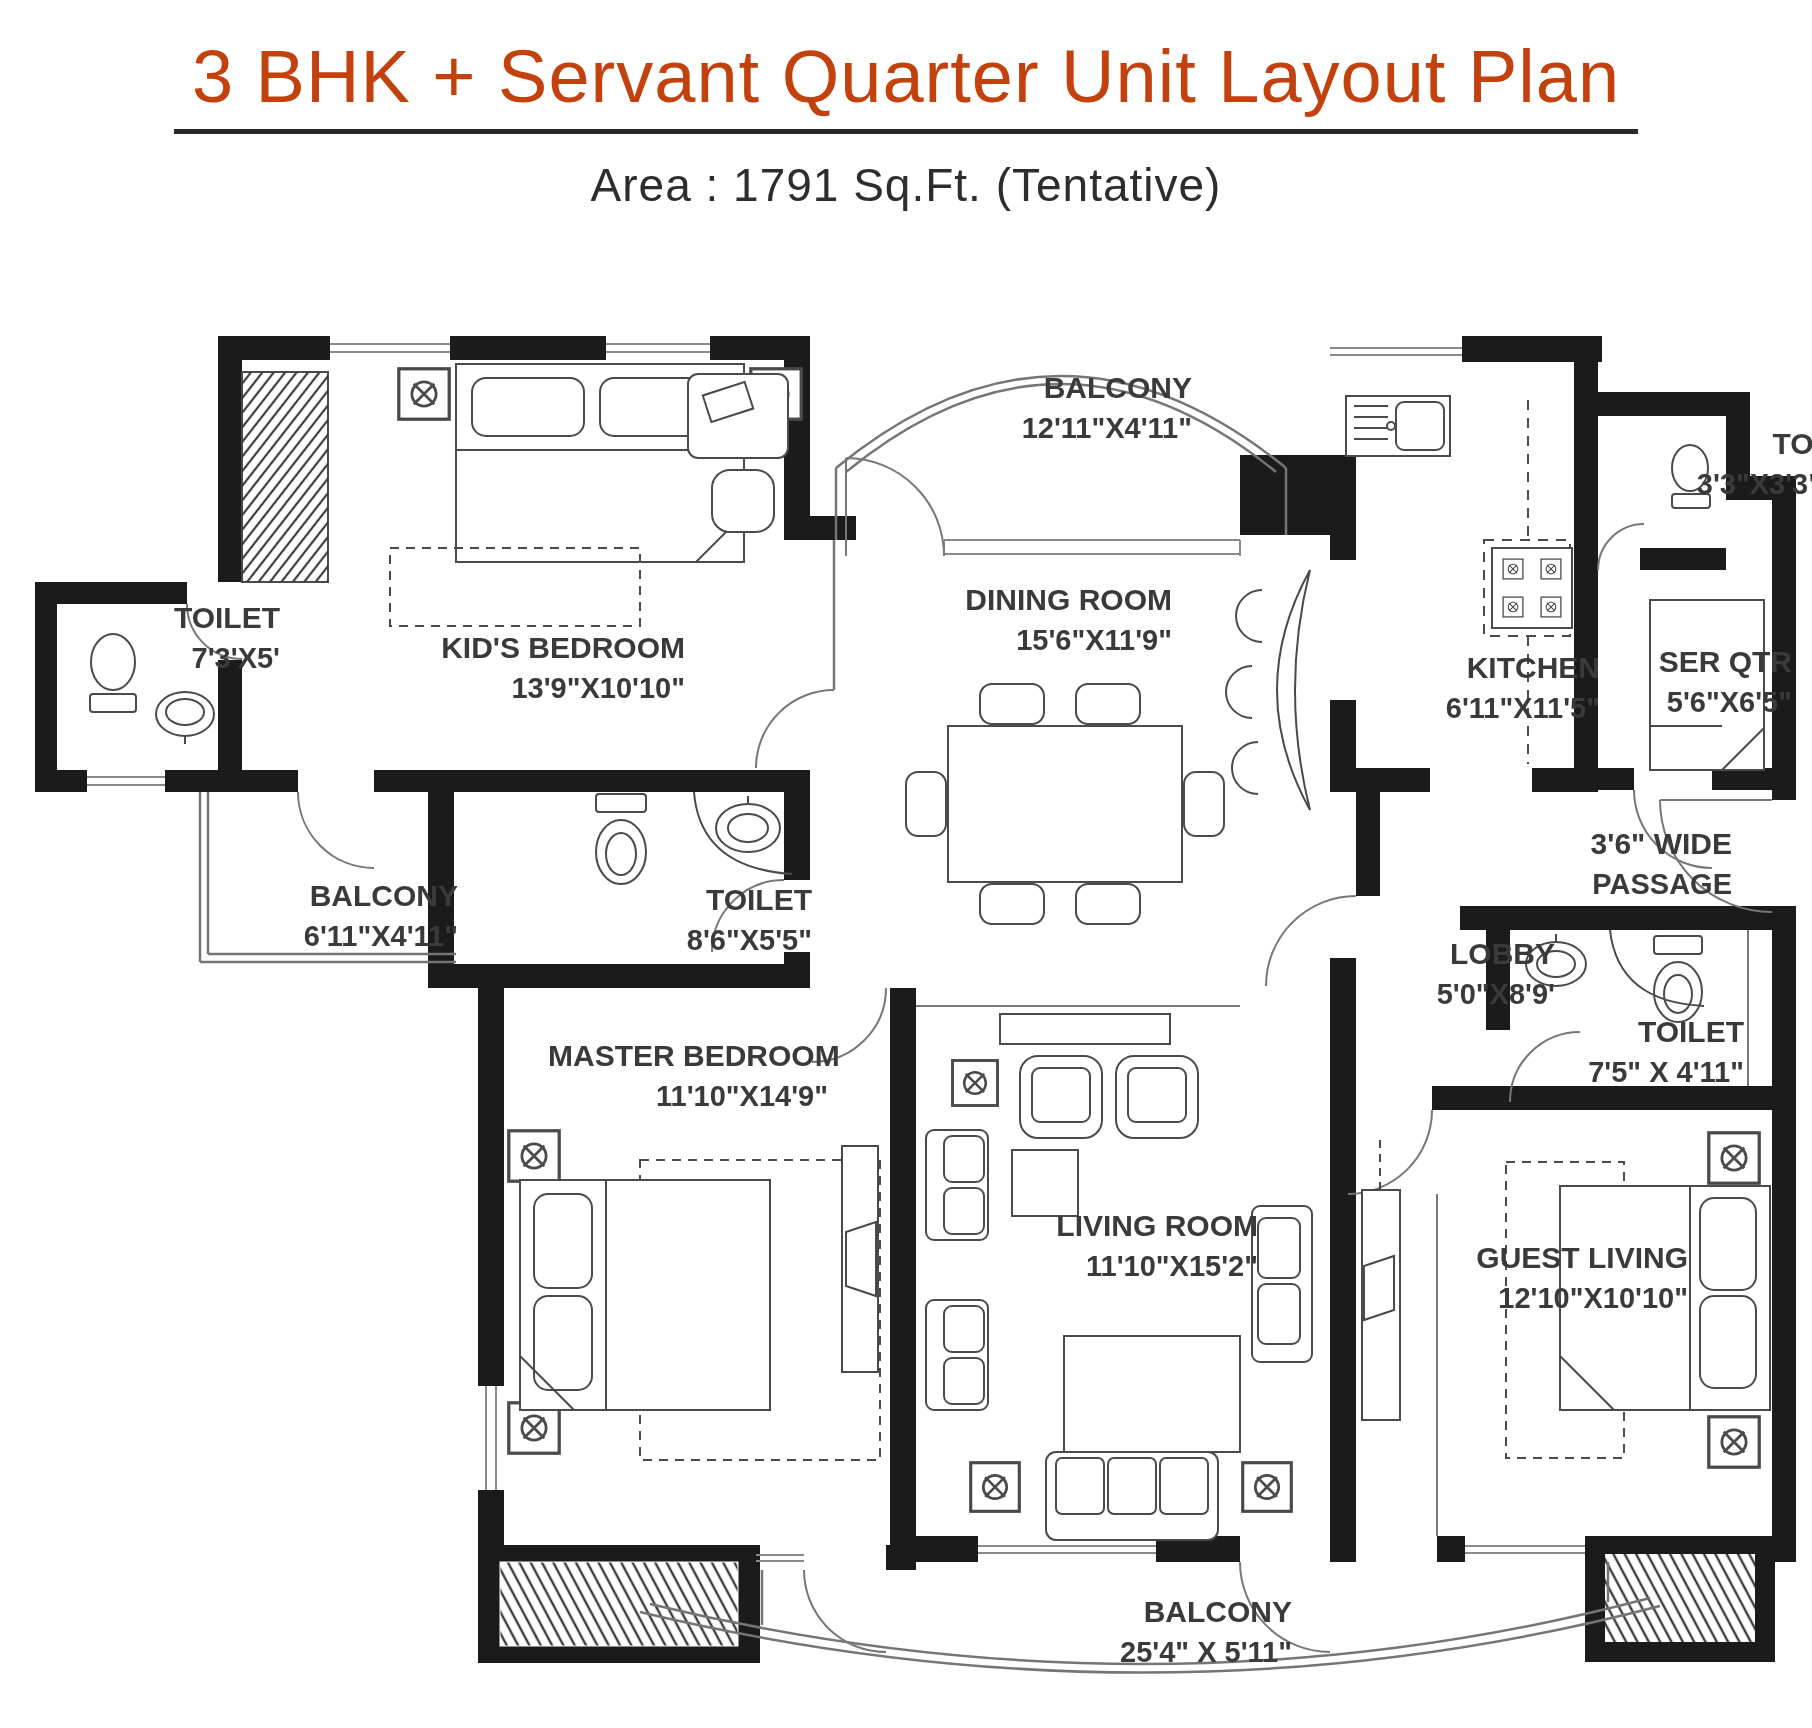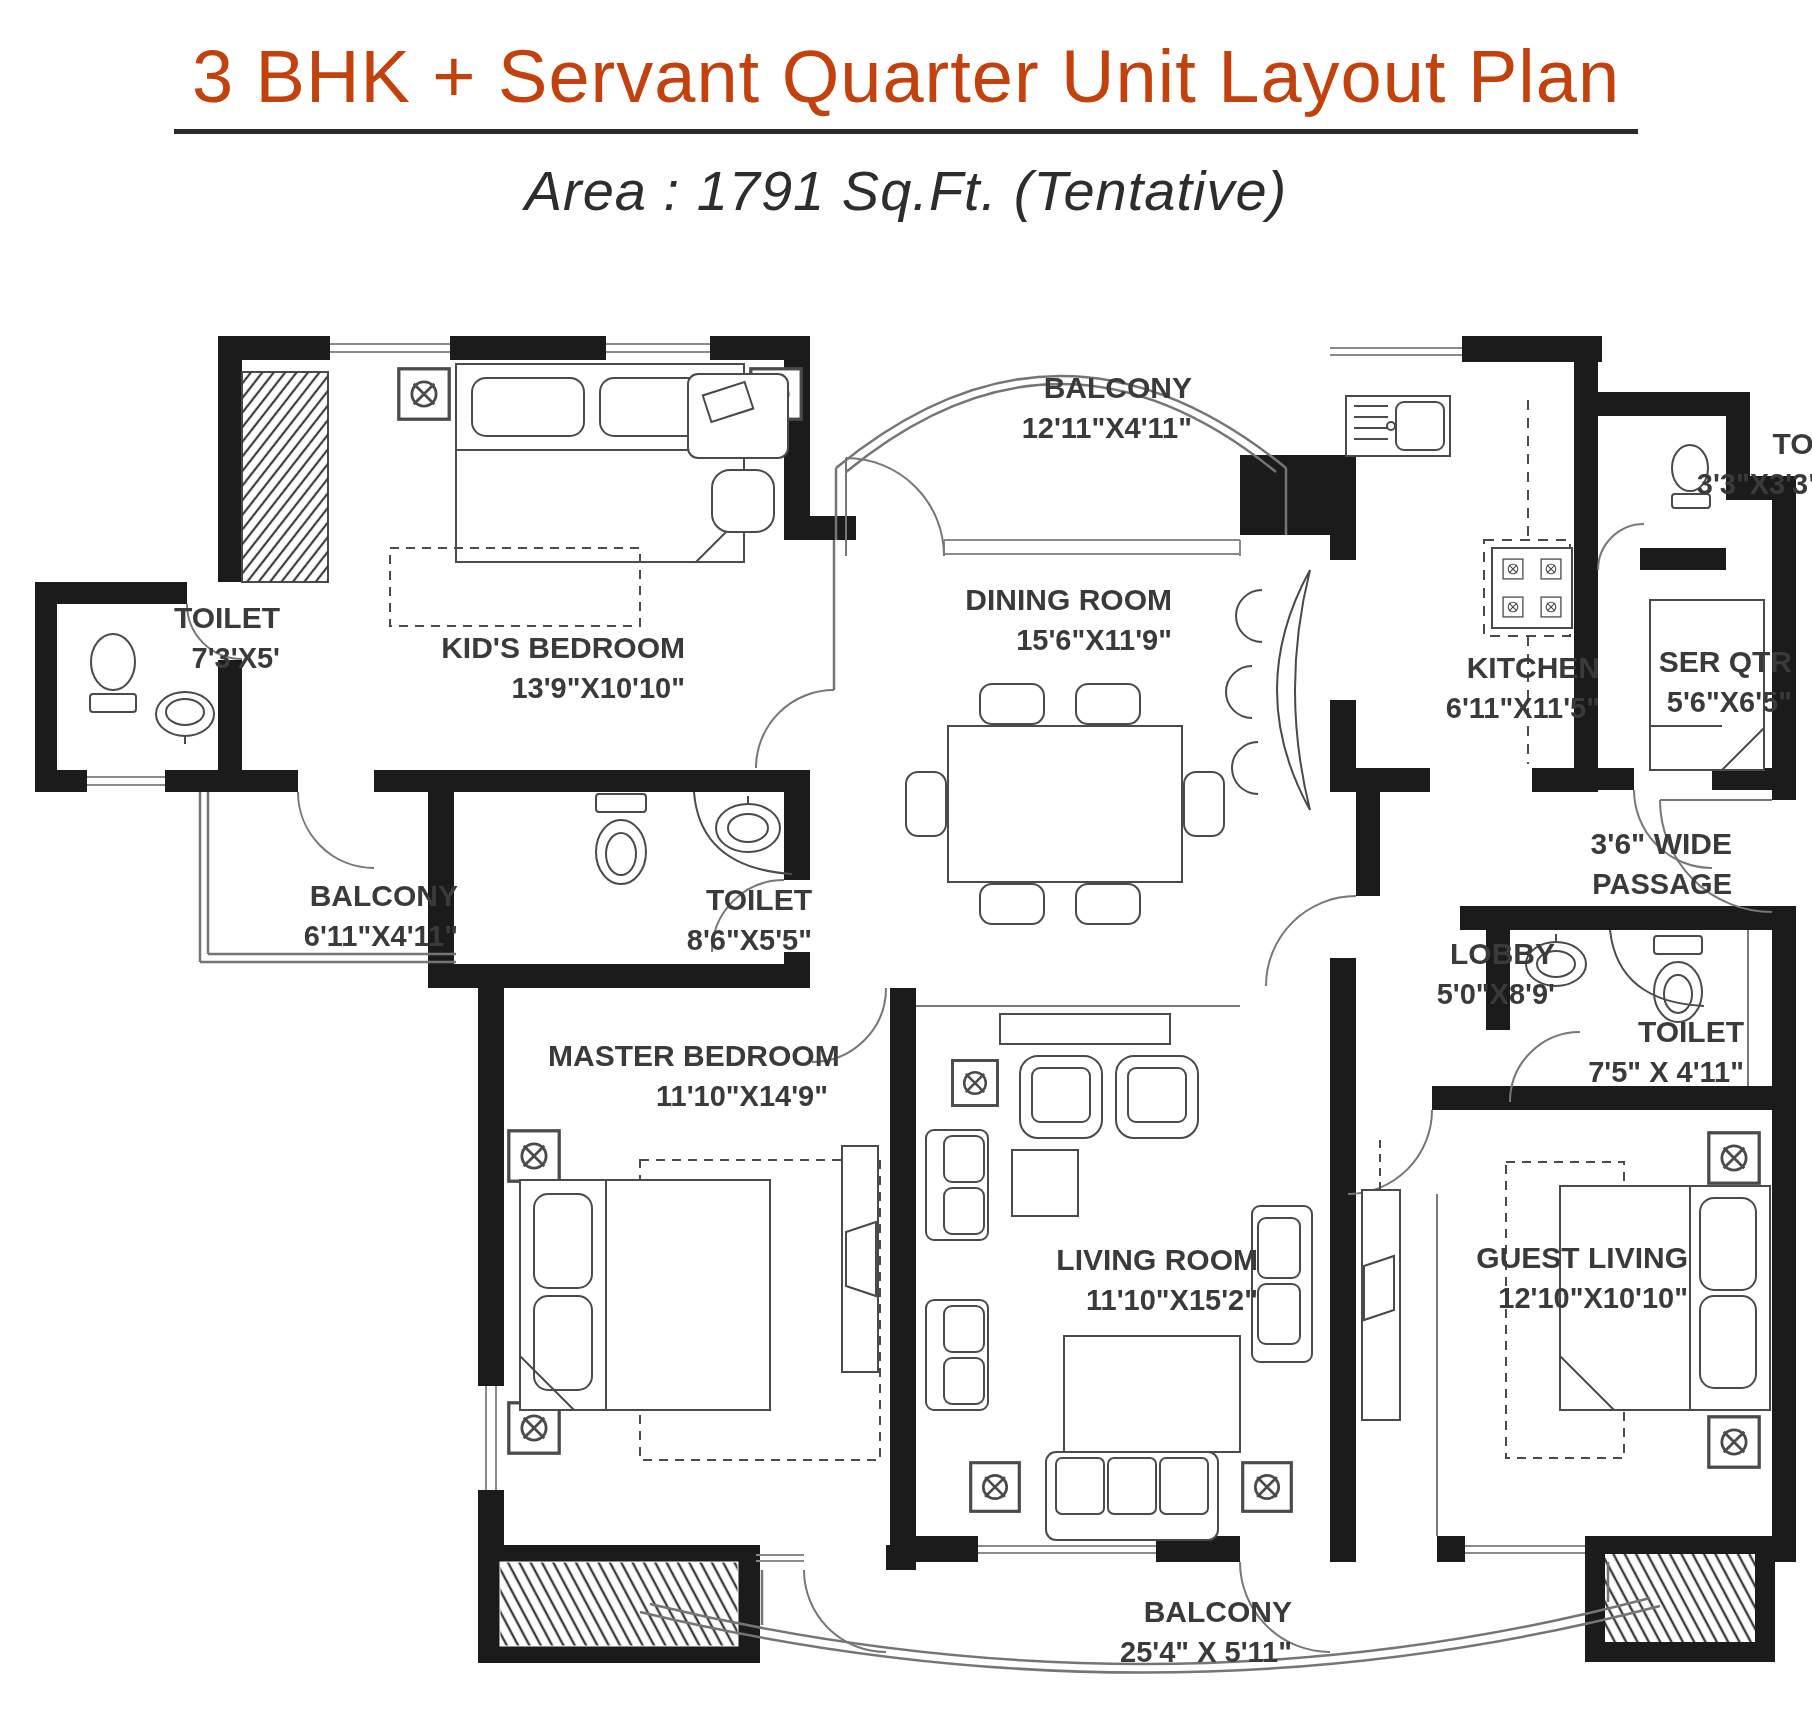--- a/index.html
+++ b/index.html
@@ -2,21 +2,21 @@
 <html><head>
 <meta charset="utf-8">
 <style>
   html,body{margin:0;padding:0;background:#e8e8e8;}
   .page{position:relative;width:1812px;height:1728px;background:#ffffff;overflow:hidden;
         font-family:"Liberation Sans", sans-serif;}
   .hdr{position:absolute;left:0;top:34px;width:100%;text-align:center;}
   .hdr .t{display:inline-block;font-size:74px;color:#c2410c;letter-spacing:1px;
           border-bottom:5px solid #2a2a2a;padding:0 18px 10px 18px;}
   .sub{position:absolute;left:0;top:158px;width:100%;text-align:center;
-       font-size:56px;color:#2d2d2d;letter-spacing:1px;font-style:italic;}
+       font-size:46px;color:#2d2d2d;letter-spacing:1px;}
   .plan{position:absolute;left:0;top:0;width:1812px;height:1728px;}
   .rl{position:absolute;width:280px;text-align:right;color:#3a3a3a;
       font-size:30px;font-weight:700;line-height:40px;letter-spacing:0px;white-space:nowrap;}
   .rl .rd{font-size:29px;}
   svg{position:absolute;left:0;top:0;}
 </style>
 </head>
 <body>
 
 <div class="page">
@@ -397,21 +397,21 @@
         <div class="rd">6'11"X4'11"</div>
       </div>
   <div class="rl" style="left:532px;top:880px;">
         <div class="rn">TOILET</div>
         <div class="rd">8'6"X5'5"</div>
       </div>
   <div class="rl" style="left:548px;top:1036px;">
         <div class="rn">MASTER BEDROOM</div>
         <div class="rd">11'10"X14'9"</div>
       </div>
-  <div class="rl" style="left:978px;top:1240px;">
+  <div class="rl" style="left:978px;top:1206px;">
         <div class="rn">LIVING ROOM</div>
         <div class="rd">11'10"X15'2"</div>
       </div>
   <div class="rl" style="left:1408px;top:1238px;">
         <div class="rn">GUEST LIVING</div>
         <div class="rd">12'10"X10'10"</div>
       </div>
   <div class="rl" style="left:1012px;top:1592px;">
         <div class="rn">BALCONY</div>
         <div class="rd">25'4" X 5'11"</div>

